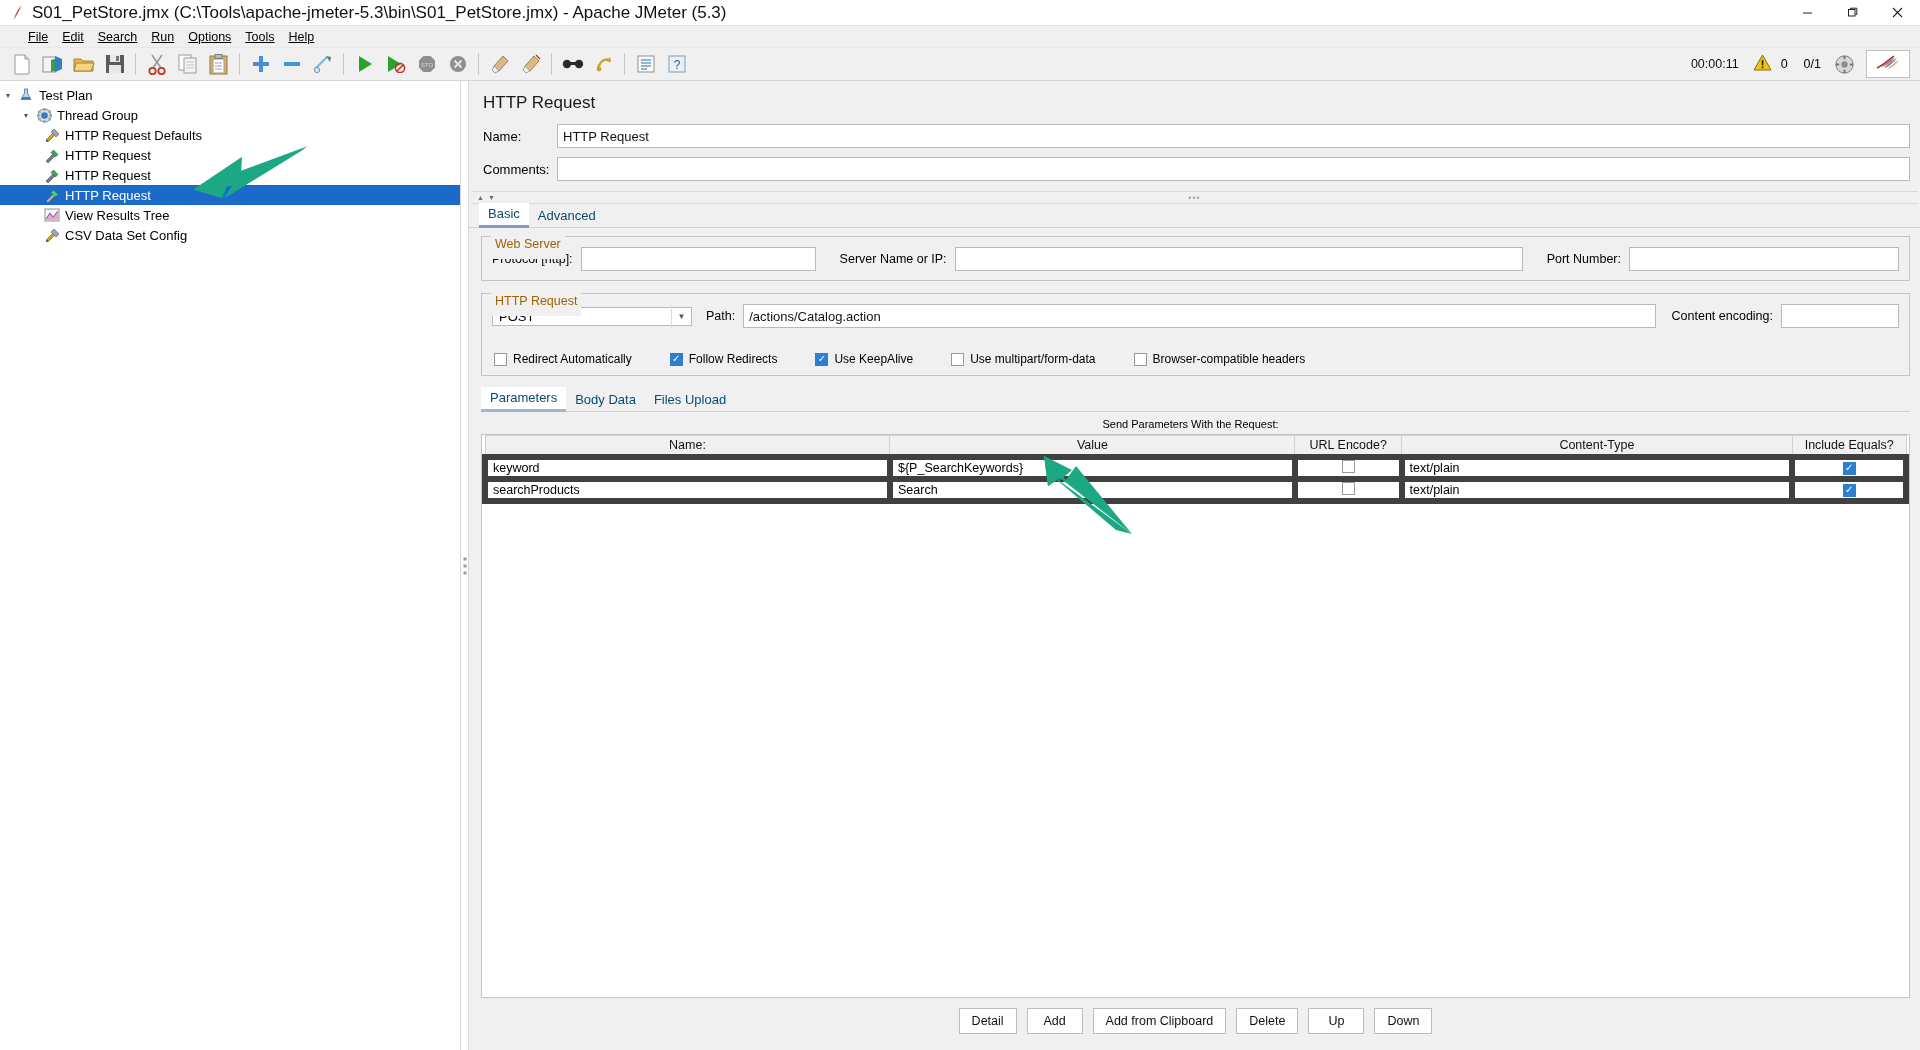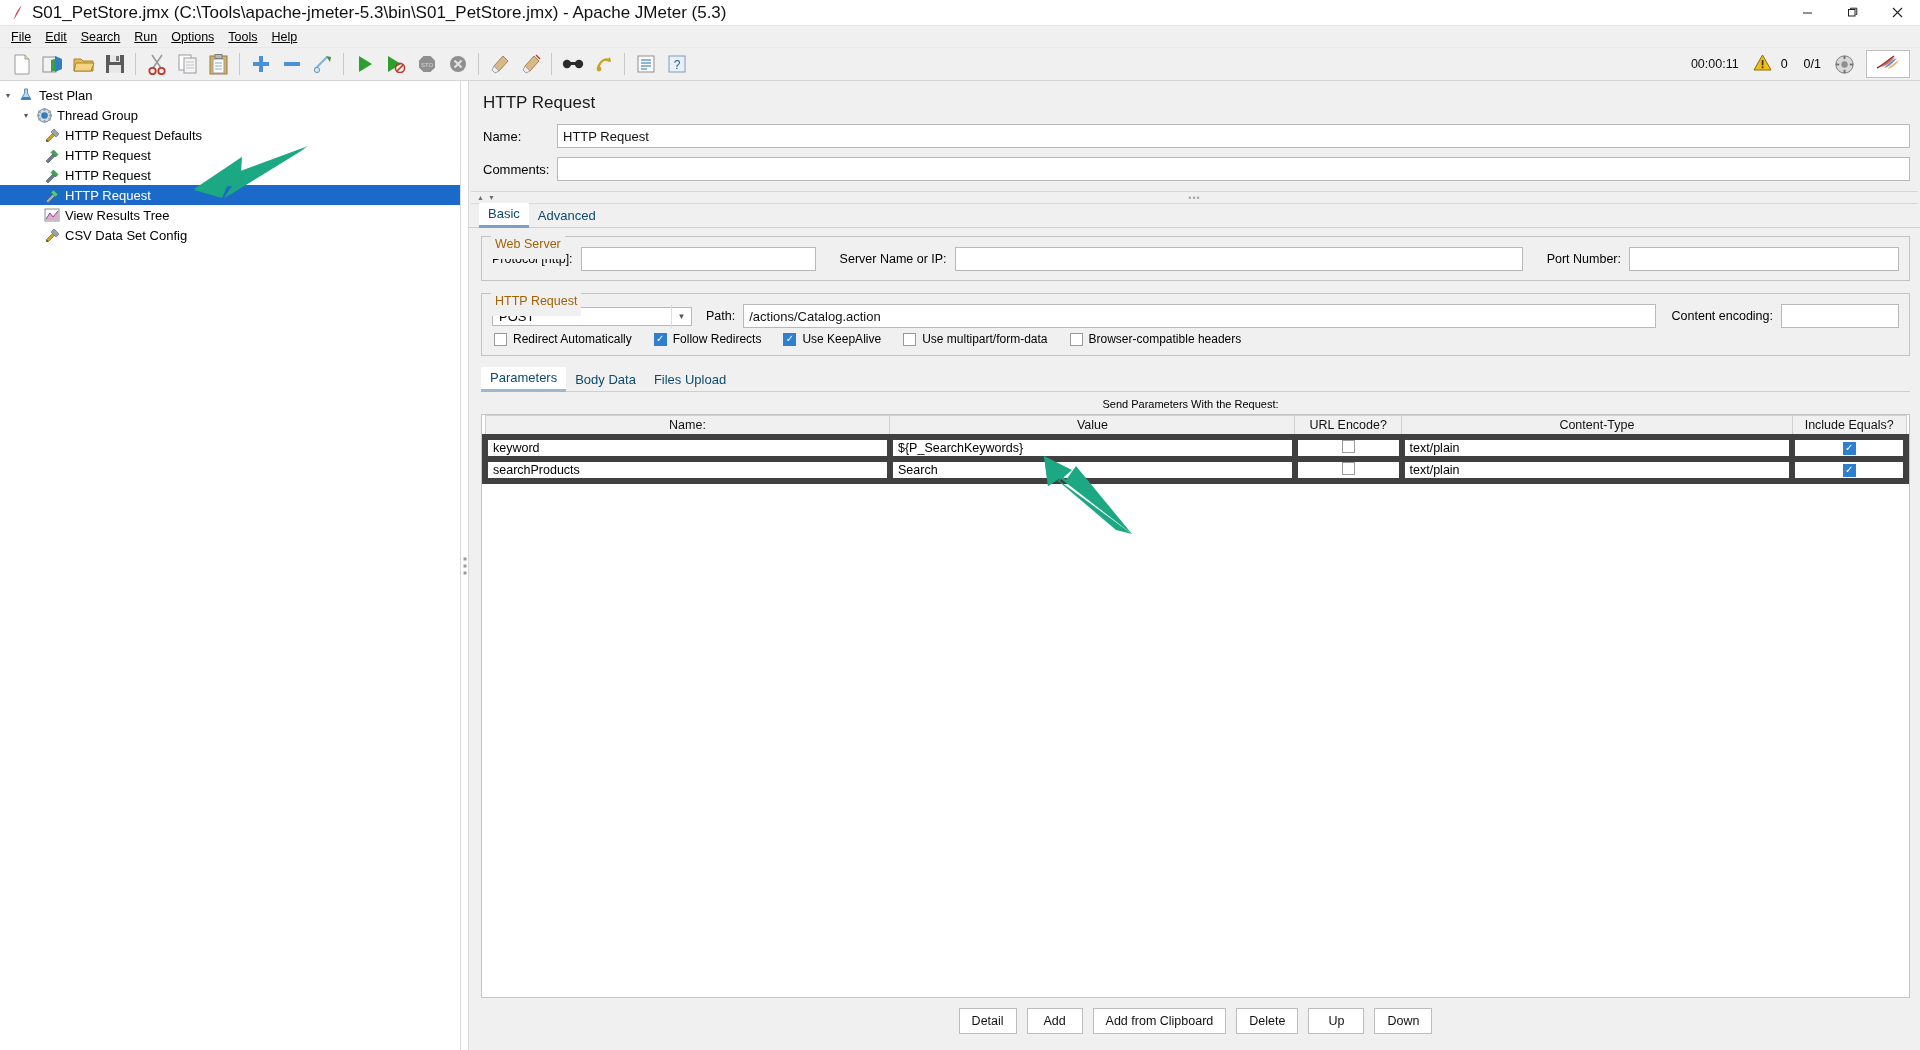--- a/index.html
+++ b/index.html
@@ -27,21 +27,21 @@
   }
   .titlebar .spacer { flex: 1 1 auto; }
   .win-btn {
     width: 45px; height: 26px; display: flex; align-items: center; justify-content: center;
     font-size: 13px; color: #222; font-family: "DejaVu Sans", sans-serif;
   }
 
   
   .menubar {
     height: 21px; background: #f0f0f0; display: flex; align-items: center;
-    padding-left: 4px; flex: 0 0 21px; font-size: 12.5px;
+    padding-left: 21px; flex: 0 0 21px; font-size: 12.5px;
   }
   .menu-item { padding: 2px 7px; color: #000; white-space: nowrap; }
   .menu-item u { text-decoration: underline; }
 
   
   .toolbar {
     height: 34px; background: #f0f0f0; display: flex; align-items: center;
     border-bottom: 1px solid #d4d4d4; border-top: 1px solid #e8e8e8;
     padding: 0 6px; flex: 0 0 34px;
   }
@@ -131,21 +131,21 @@
   .row { display: flex; align-items: center; }
   .row .lbl2 { font-size: 12.5px; white-space: nowrap; }
 
   .jcombo {
     width: 200px; height: 19px; border: 1px solid #b9b9b9; background: #fff;
     display: flex; align-items: center; justify-content: space-between; font-size: 13px;
     padding: 0 0 0 6px;
   }
   .jcombo .arrow { width: 20px; text-align: center; font-size: 8px; color: #555; border-left: 1px solid #dcdcdc; line-height: 23px; height: 23px;}
 
-  .checks { display: flex; align-items: center; gap: 0px; margin-top: 4px; padding-left: 2px; }
+  .checks { display: flex; align-items: center; gap: 16px; margin-top: 24px; padding-left: 2px; }
   .chk-wrap { display: flex; align-items: center; margin-right: 22px; font-size: 12px; }
   .chk {
     width: 13px; height: 13px; border: 1px solid #9a9a9a; background: #fff;
     display: inline-flex; align-items: center; justify-content: center; margin-right: 6px; flex: 0 0 13px;
   }
   .chk.on { background: #2f7fd1; border-color: #2f7fd1; }
   .chk.on::after { content: "✓"; color: #fff; font-size: 10px; line-height: 1; font-family: "DejaVu Sans", sans-serif; }
 
   
   .params-area { flex: 1 1 auto; display: flex; flex-direction: column; min-height: 0; }

